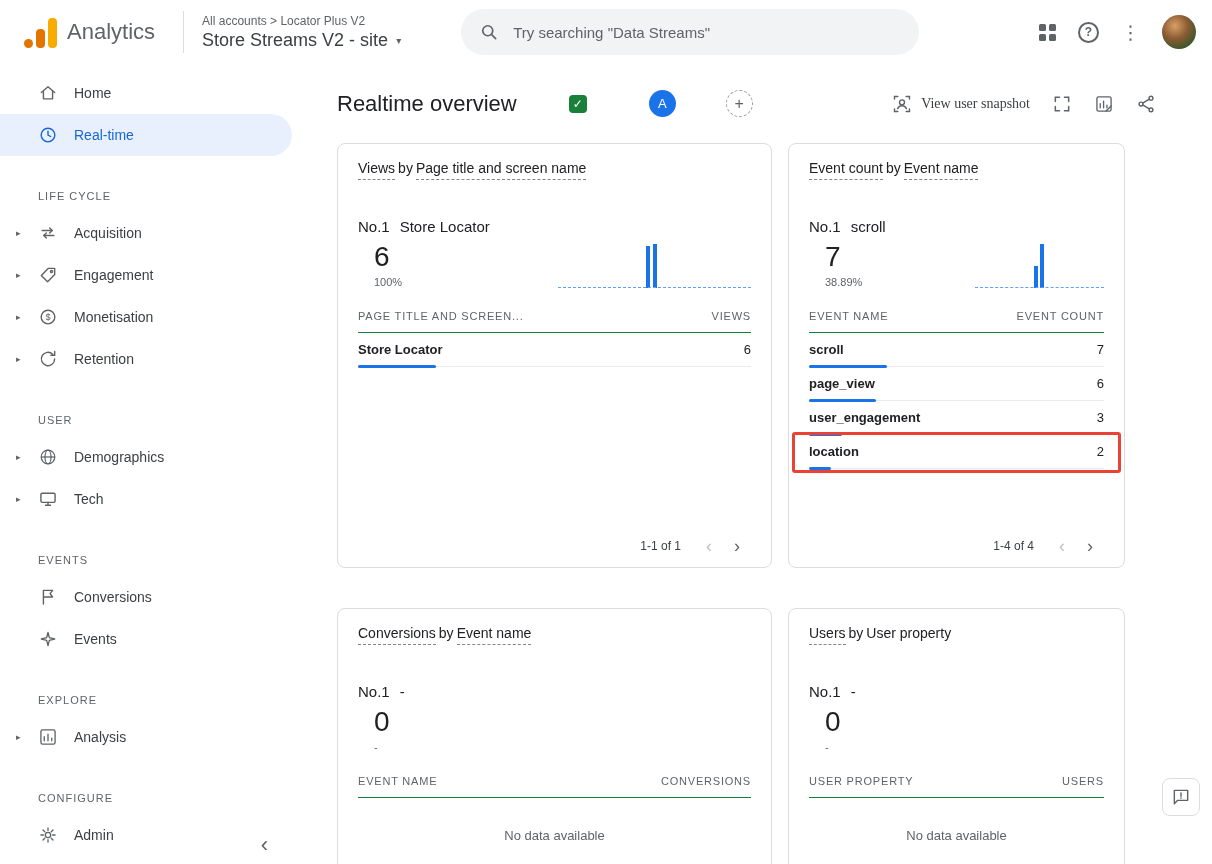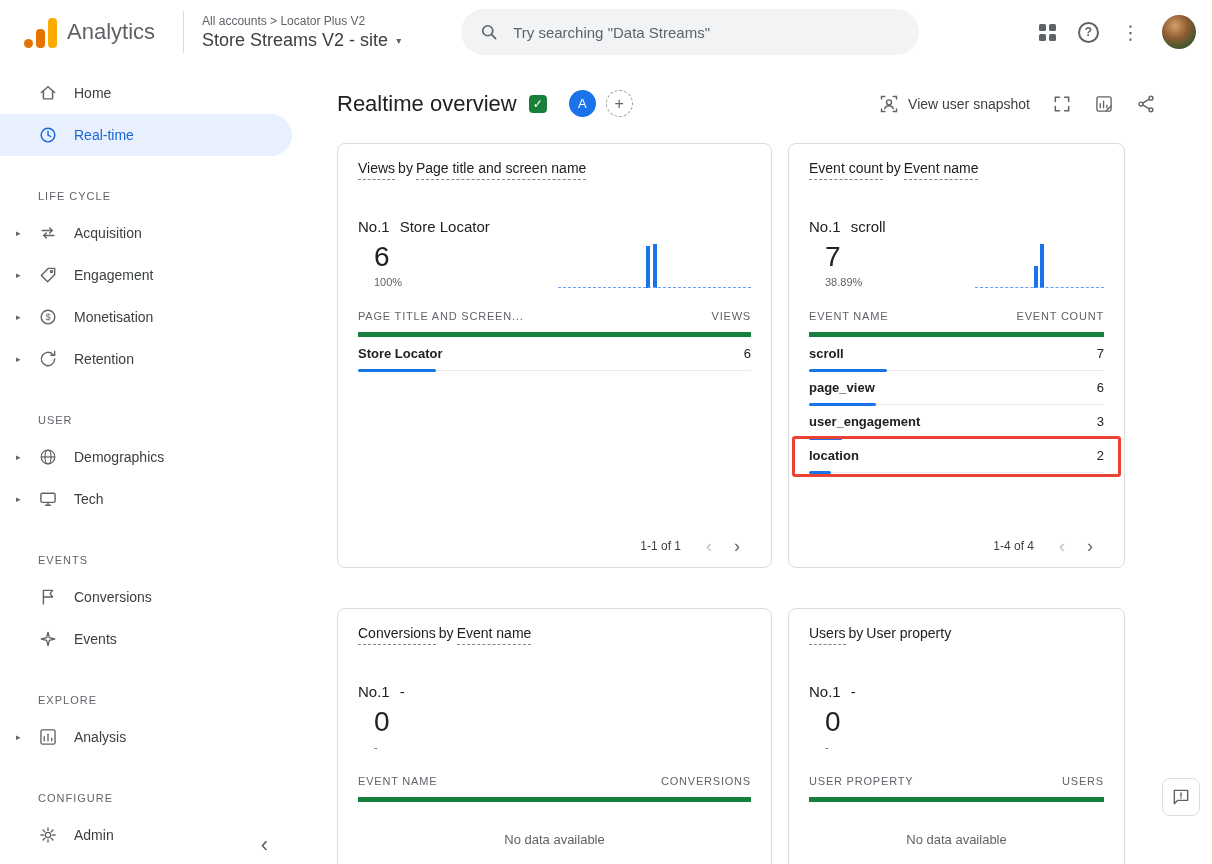--- a/index.html
+++ b/index.html
@@ -43,50 +43,50 @@
               font-size:14px; color:#3c4043; cursor:pointer; }
   .arrow-slot { width:22px; font-size:9px; color:#5f6368; display:flex; align-items:center; }
   .nav-icon { width:20px; height:20px; margin-right:16px; color:#5f6368;
               display:flex; align-items:center; justify-content:center; flex:none; }
   .nav-item.selected { background:#e8f0fe; border-radius:0 24px 24px 0; width:292px; color:#1967d2; }
   .nav-item.selected .nav-icon, .nav-item.selected .arrow-slot { color:#1967d2; }
   .nav-section { font-size:11px; letter-spacing:1px; color:#5f6368; padding:22px 0 10px 38px;margin-top:12px; }
   .collapse-btn { position:absolute; bottom:6px; right:32px; font-size:22px; color:#5f6368; cursor:pointer; }
   
   .main { flex:1; padding:26px 0 0 37px; }
-  .main-header { display:flex; align-items:center; padding-right:56px; }
+  .main-header { display:flex; align-items:center; padding-right:56px;gap:40px; }
   .page-title { font-size:22px; color:#202124; margin-right:12px; }
   .check-badge { width:18px; height:18px; background:#188038; border-radius:4px; color:#fff;
                  font-size:12px; display:flex; align-items:center; justify-content:center; margin-right:22px; }
   .comp-a { width:27px; height:27px; border-radius:50%; background:#1a73e8; color:#fff; font-size:13px;
             display:flex; align-items:center; justify-content:center; margin-right:10px; cursor:pointer; }
   .comp-add { width:27px; height:27px; border-radius:50%; border:1px dashed #9aa0a6; color:#5f6368;
               font-size:16px; display:flex; align-items:center; justify-content:center; cursor:pointer; }
   .header-actions { margin-left:auto; display:flex; align-items:center; gap:22px; color:#3c4043; }
-  .snapshot { display:flex; align-items:center; gap:9px; font-size:14px; cursor:pointer; }
+  .snapshot { display:flex; align-items:center; gap:9px; font-size:14px; cursor:pointer;font-family:Liberation Serif, serif; }
   .header-actions .icon-btn { color:#5f6368; }
   
   .cards { display:grid; grid-template-columns:435px 337px; gap:40px 16px; margin-top:26px; }
   .card { border:1px solid #dadce0; border-radius:8px; padding:16px 20px 12px; height:425px;
           display:flex; flex-direction:column; background:#fff; }
   .card-title { font-size:14px; color:#202124; }
   .dotted { border-bottom:1px dashed #80868b; padding-bottom:3px; cursor:pointer; }
   .by { margin:0 3px; }
   .rank-row { margin-top:42px; font-size:15px; display:flex; gap:10px; color:#202124; }
   .big-row { display:flex; margin-top:6px; }
   .big-left { padding-left:16px; }
   .big-num { font-size:28px; line-height:1.15; color:#202124; }
   .big-pct { font-size:11px; color:#5f6368; margin-top:3px; }
   .spark { margin-left:auto; width:210px; height:44px; position:relative; align-self:flex-end; }
   .spark.small { width:140px; }
   .spark::after { content:""; position:absolute; left:8%; right:0; bottom:0;
                   border-bottom:1px dashed #669df6; }
   .spark-bar { position:absolute; bottom:0; width:4px; background:#1a73e8; }
   .t-head { display:flex; justify-content:space-between; font-size:11px; letter-spacing:.8px;
-            color:#5f6368; padding:22px 0 10px; border-bottom:5px solid #15803d; }
+            color:#5f6368; padding:22px 0 10px; border-bottom:1px solid #15803d; }
   .t-row { position:relative; display:flex; justify-content:space-between; align-items:center;
            height:34px; border-bottom:1px solid #e8eaed; font-size:13px; cursor:pointer; }
   .t-name { font-weight:bold; color:#202124; }
   .t-val { color:#202124; }
   .t-bar { position:absolute; left:0; bottom:-2px; height:3px; background:#1a73e8; border-radius:2px; }
   .hl-box { position:absolute; left:-17px; right:-17px; top:-3px; bottom:-5px;
             border:3px solid #ea4335; border-radius:3px; pointer-events:none; }
   .empty { text-align:center; font-size:13px; color:#5f6368; padding-top:30px; }
   .card-bottom { margin-top:auto; display:flex; justify-content:flex-end; align-items:center;
                  padding-top:10px; font-size:12px; color:#3c4043; }

